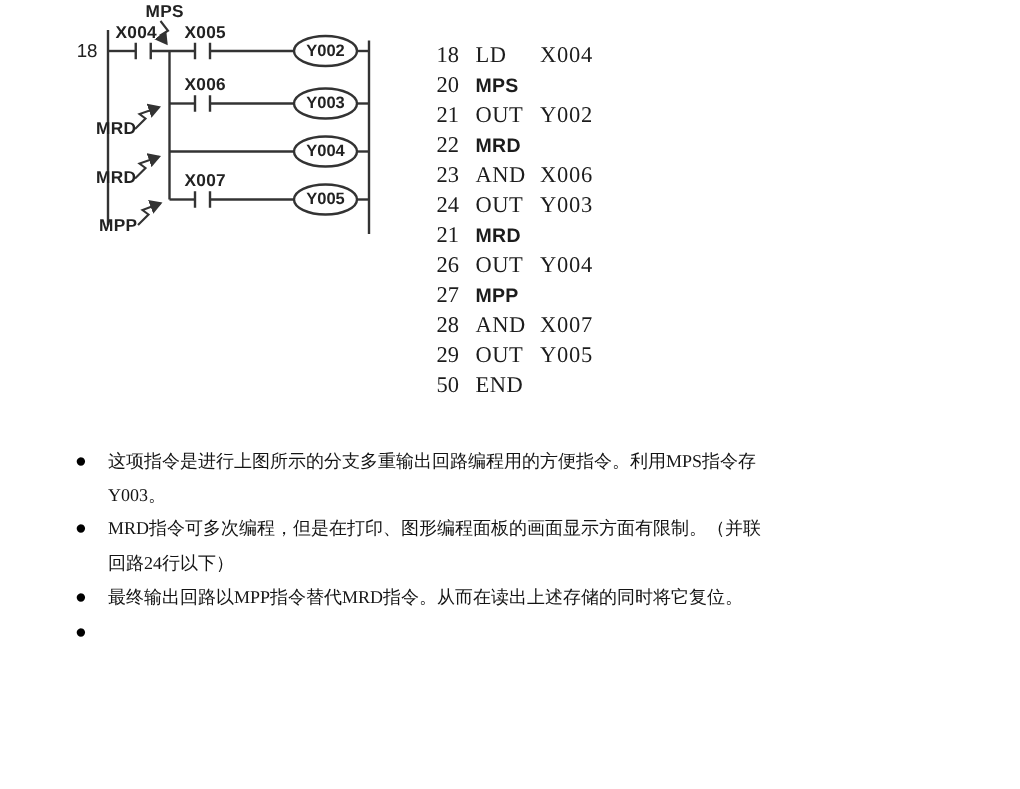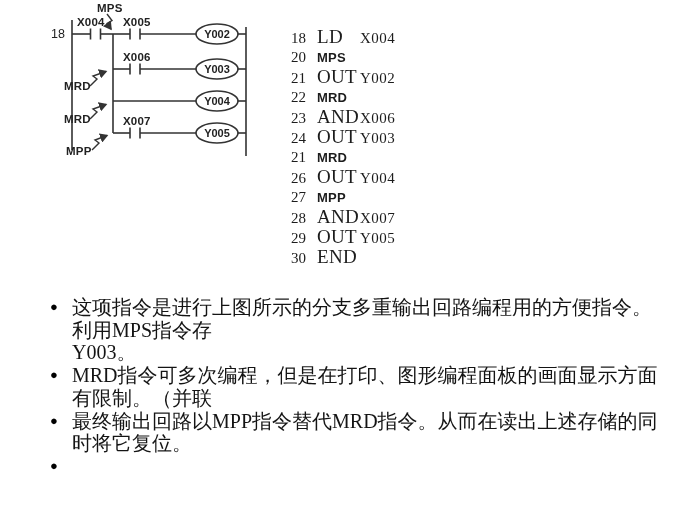--- a/index.html
+++ b/index.html
@@ -15,31 +15,31 @@
   .rungno{position:absolute;font-family:"Liberation Sans", sans-serif;
           font-size:12.5px;color:#222;width:26px;text-align:right;}
   .coil-label{position:absolute;width:42px;text-align:center;
           font-family:"Liberation Sans", sans-serif;font-size:11px;
           font-weight:600;color:#222;}
 
   
   .program{position:absolute;left:291px;top:27px;width:140px;}
   .prow{height:20px;line-height:20px;white-space:nowrap;}
   .prow .step{display:inline-block;width:26px;font-size:15px;}
-  .prow .op{display:inline-block;width:43px;font-size:19px;letter-spacing:.3px;}
+  .prow .op{display:inline-block;width:43px;font-size:15px;letter-spacing:.3px;}
   .prow .op.stack-op{font-family:"Liberation Sans", sans-serif;
         font-weight:bold;font-size:13px;letter-spacing:.2px;}
   .prow .opr{display:inline-block;font-size:15px;letter-spacing:.5px;}
 
   
   .notes{position:absolute;left:50px;top:296px;width:620px;}
   .note-item{position:relative;padding-left:22px;}
   .note-item .dot{position:absolute;left:0;top:4px;font-size:13px;
         line-height:13px;color:#000;}
-  .note-text{margin:0;width:596px;font-size:20px;line-height:22.7px;
+  .note-text{margin:0;width:596px;font-size:12px;line-height:22.7px;
         color:#141414;}
   .note-text span{display:block;white-space:pre-wrap;}
 </style>
 </head>
 <body>
 
 <div class="page">
 
   <div class="ladder">
     <svg width="270" height="175" viewBox="0 0 270 175">
@@ -143,36 +143,37 @@
     <div class="prow">
       <span class="step">27</span><span class="op stack-op">MPP</span><span class="opr"></span>
     </div>
     <div class="prow">
       <span class="step">28</span><span class="op">AND</span><span class="opr">X007</span>
     </div>
     <div class="prow">
       <span class="step">29</span><span class="op">OUT</span><span class="opr">Y005</span>
     </div>
     <div class="prow">
-      <span class="step">30</span><span class="op">END</span><span class="opr"></span>
+      <span class="step">50</span><span class="op">END</span><span class="opr"></span>
     </div>
   </div>
 
   <div class="notes">
     <div class="note-item">
       <span class="dot">●</span>
       <p class="note-text">
         <span>这项指令是进行上图所示的分支多重输出回路编程用的方便指令。利用MPS指令存</span>
         <span>Y003。</span>
       </p>
     </div>
     <div class="note-item">
       <span class="dot">●</span>
       <p class="note-text">
         <span>MRD指令可多次编程，但是在打印、图形编程面板的画面显示方面有限制。（并联</span>
+        <span>回路24行以下）</span>
       </p>
     </div>
     <div class="note-item">
       <span class="dot">●</span>
       <p class="note-text">
         <span>最终输出回路以MPP指令替代MRD指令。从而在读出上述存储的同时将它复位。</span>
       </p>
     </div>
     <div class="note-item">
       <span class="dot">●</span>

